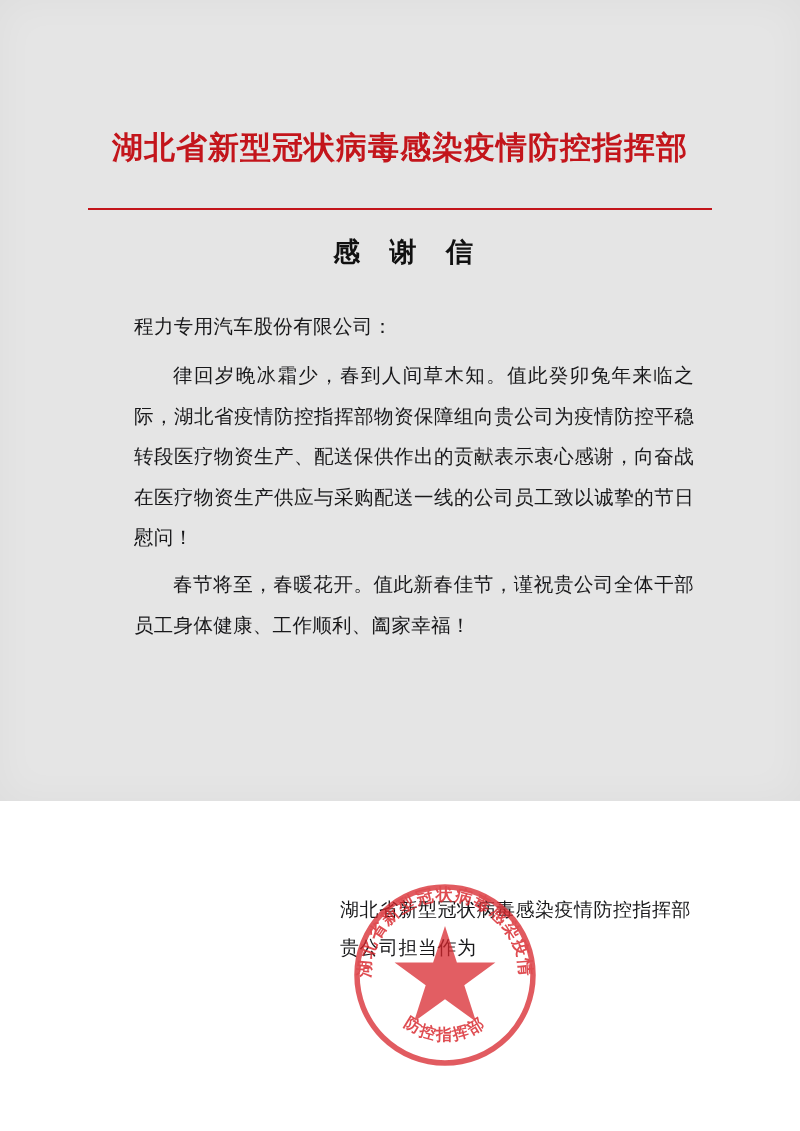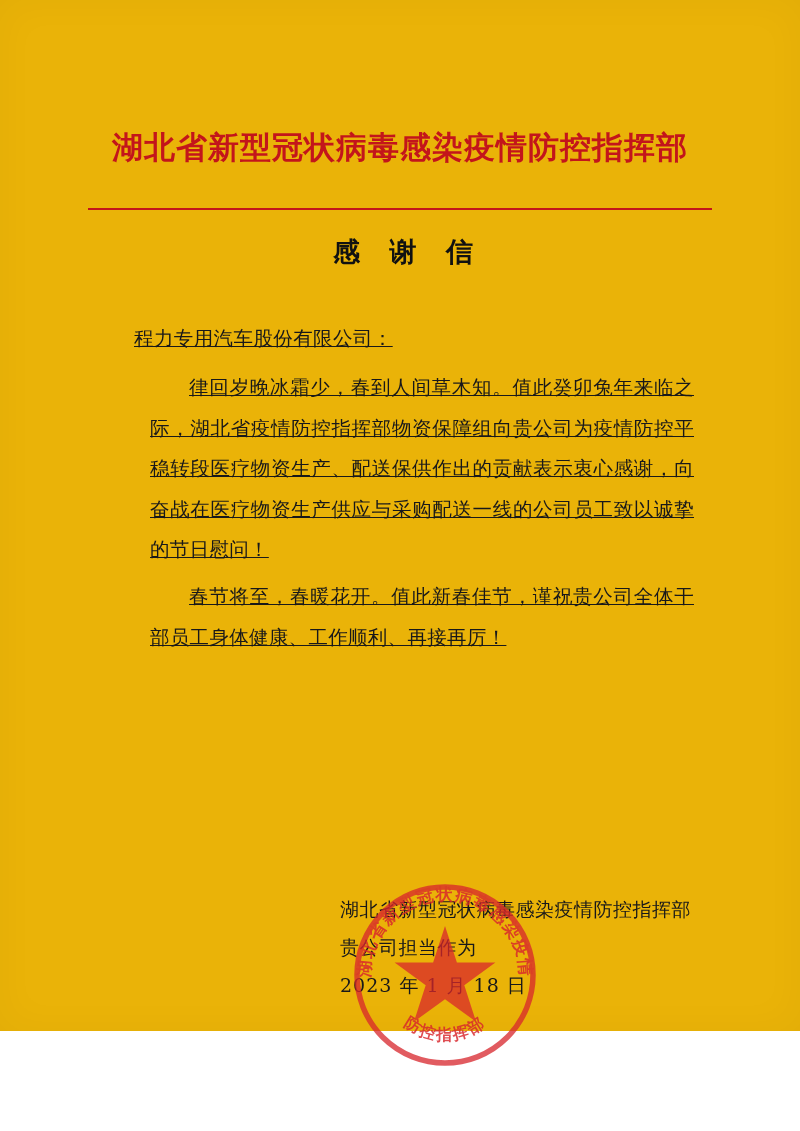--- a/index.html
+++ b/index.html
@@ -14,22 +14,22 @@
     font-family: "DejaVu Serif", "Liberation Serif", serif;
     color: #1a1a1a;
     overflow: hidden;
   }
 
   .page {
     position: absolute;
     left: 0;
     top: 0;
     width: 800px;
-    height: 1031px;
-    background: #eab308;
+    height: 801px;
+    background: #e5e5e5;
   }
 
   
   .paper-edge {
     position: absolute;
     inset: 0;
     box-shadow: inset 0 0 42px rgba(0,0,0,0.035);
     pointer-events: none;
   }
 
@@ -67,41 +67,40 @@
     text-align: center;
     font-family: "DejaVu Sans", "Liberation Sans", sans-serif;
     font-weight: bold;
     font-size: 27px;
     letter-spacing: 10px;
     color: #111;
   }
 
   .body-block {
     position: absolute;
-    top: 324px;
+    top: 312px;
     left: 134px;
     width: 560px;
-    text-decoration: underline;
   }
 
   .salutation {
     font-size: 19.5px;
     line-height: 1.55;
     letter-spacing: 0.4px;
     margin: 0 0 14px 0;
     color: #18181a;
   }
 
   .para {
     font-size: 19.5px;
     line-height: 2.08;
     letter-spacing: 0.3px;
     text-align: justify;
     text-align-last: left;
-    margin: 0 0 6px 16px;
+    margin: 0 0 6px 0;
     text-indent: 2em;
     color: #18181a;
   }
 
   .signature {
     position: absolute;
     top: 890px;
     left: 340px;
     width: 360px;
     font-size: 19px;
@@ -140,27 +139,26 @@
     <div class="letterhead-title">湖北省新型冠状病毒感染疫情防控指挥部</div>
   </div>
 
   <div class="letterhead-rule"></div>
 
   <div class="doc-title">感 谢 信</div>
 
   <div class="body-block">
     <p class="salutation">程力专用汽车股份有限公司：</p>
     <p class="para">律回岁晚冰霜少，春到人间草木知。值此癸卯兔年来临之际，湖北省疫情防控指挥部物资保障组向贵公司为疫情防控平稳转段医疗物资生产、配送保供作出的贡献表示衷心感谢，向奋战在医疗物资生产供应与采购配送一线的公司员工致以诚挚的节日慰问！</p>
-    <p class="para">春节将至，春暖花开。值此新春佳节，谨祝贵公司全体干部员工身体健康、工作顺利、再接再厉！</p>
+    <p class="para">春节将至，春暖花开。值此新春佳节，谨祝贵公司全体干部员工身体健康、工作顺利、阖家幸福！</p>
   </div>
 
   <div class="signature">
     <div>湖北省新型冠状病毒感染疫情防控指挥部</div>
     <div>贵公司担当作为</div>
-    <div class="sig-date">2023 年 1 月 18 日</div>
   </div>
 
   <div class="seal">
     <svg width="214" height="214" viewBox="0 0 214 214" xmlns="http://www.w3.org/2000/svg">
       <defs>
         <path id="sealArcTop" d="M 32,107 A 75,75 0 0 1 182,107"></path>
         <path id="sealArcBottom" d="M 42,107 A 65,65 0 0 0 172,107"></path>
       </defs>
       <circle cx="107" cy="107" r="88" fill="none" stroke="#d8262c" stroke-width="5.5" opacity="0.92"></circle>
       <g opacity="0.9">

